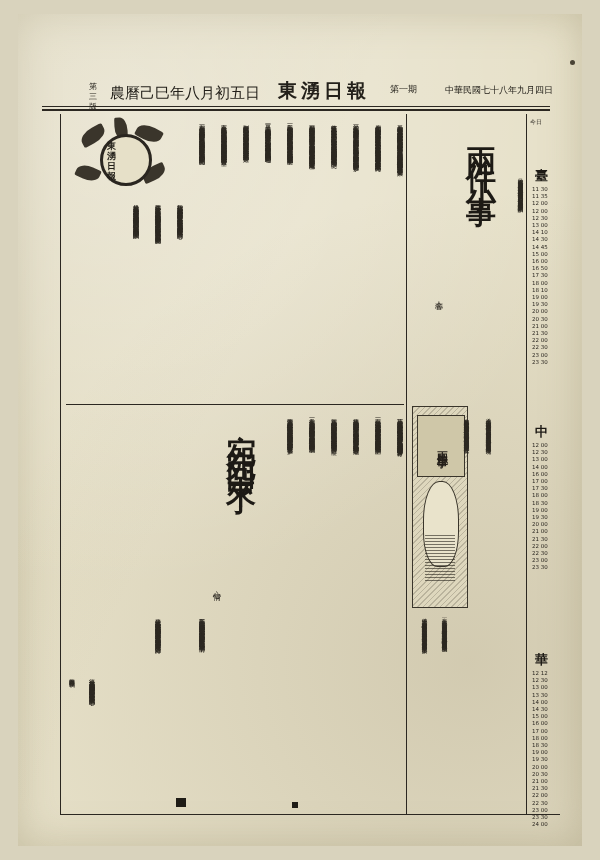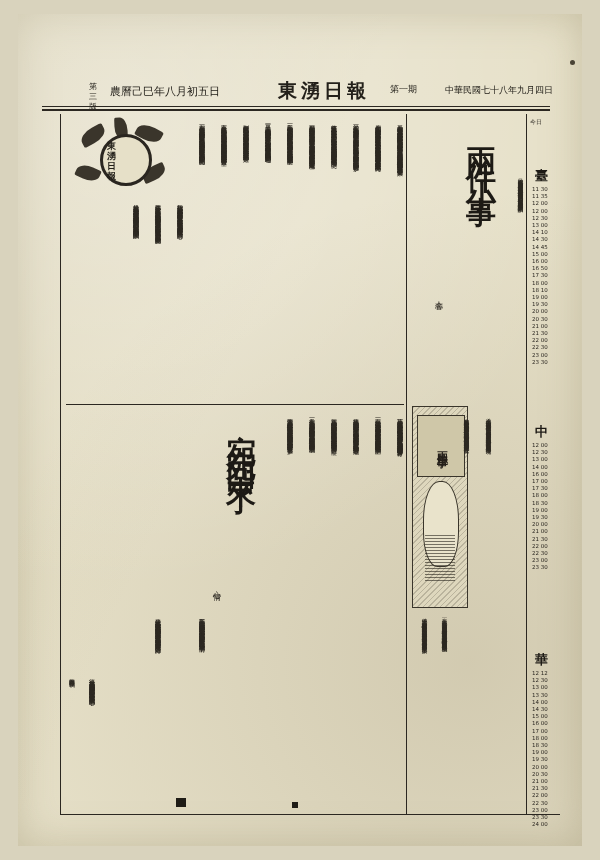--- a/index.html
+++ b/index.html
@@ -60,21 +60,21 @@
     top: 4px;
     font-size: 8px;
     width: 14px;
     text-align: center;
     line-height: 10px;
   }
   .mh-date-left {
     position: absolute;
     left: 50px;
     top: 6px;
-    font-size: 11px;
+    font-size: 15px;
     white-space: nowrap;
   }
   .mh-title {
     position: absolute;
     left: 218px;
     top: 0px;
     font-size: 19px;
     font-weight: bold;
     letter-spacing: 4px;
     white-space: nowrap;

